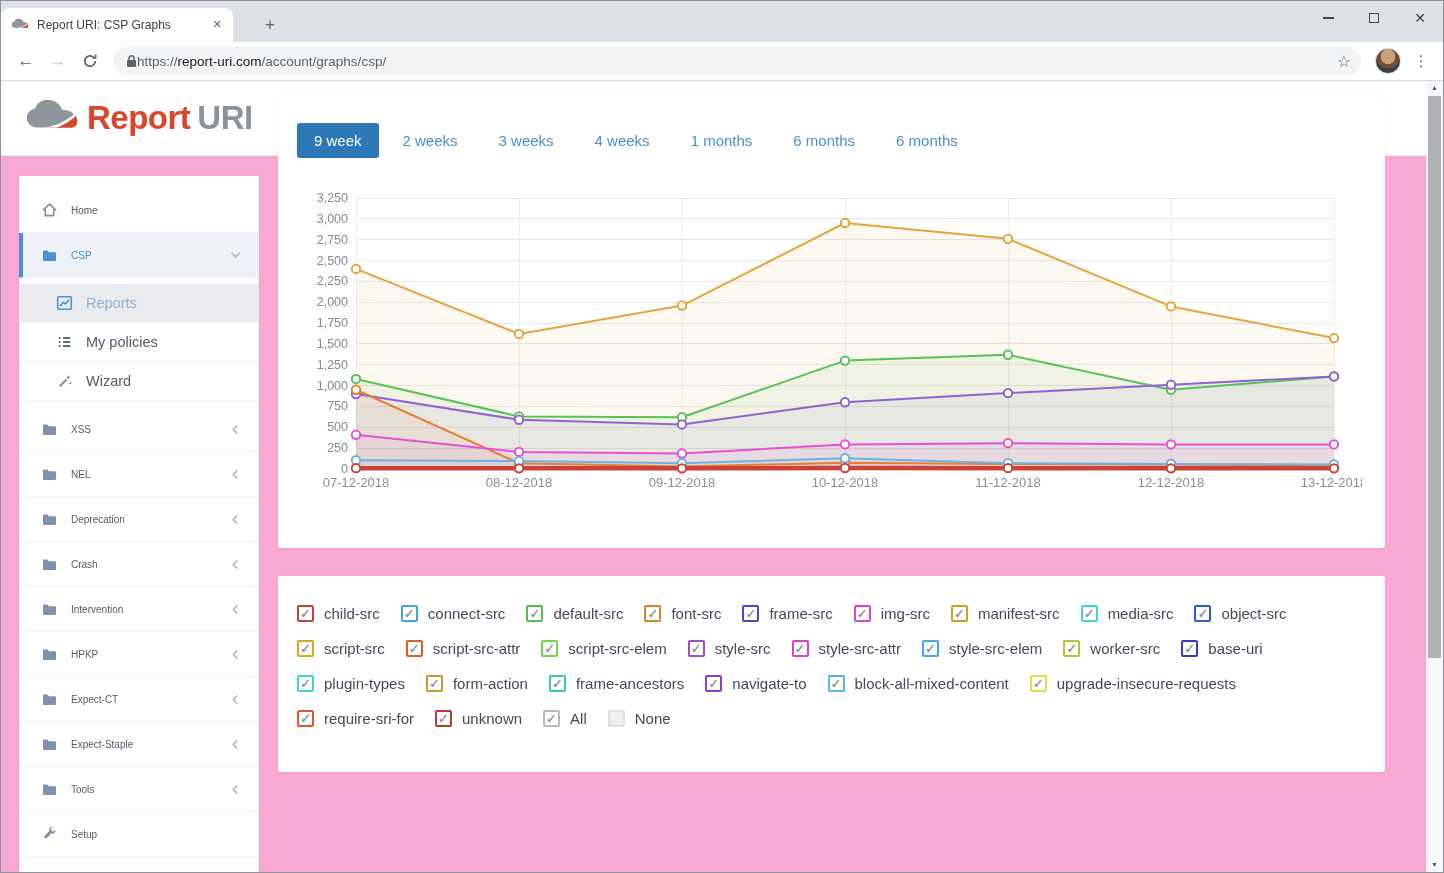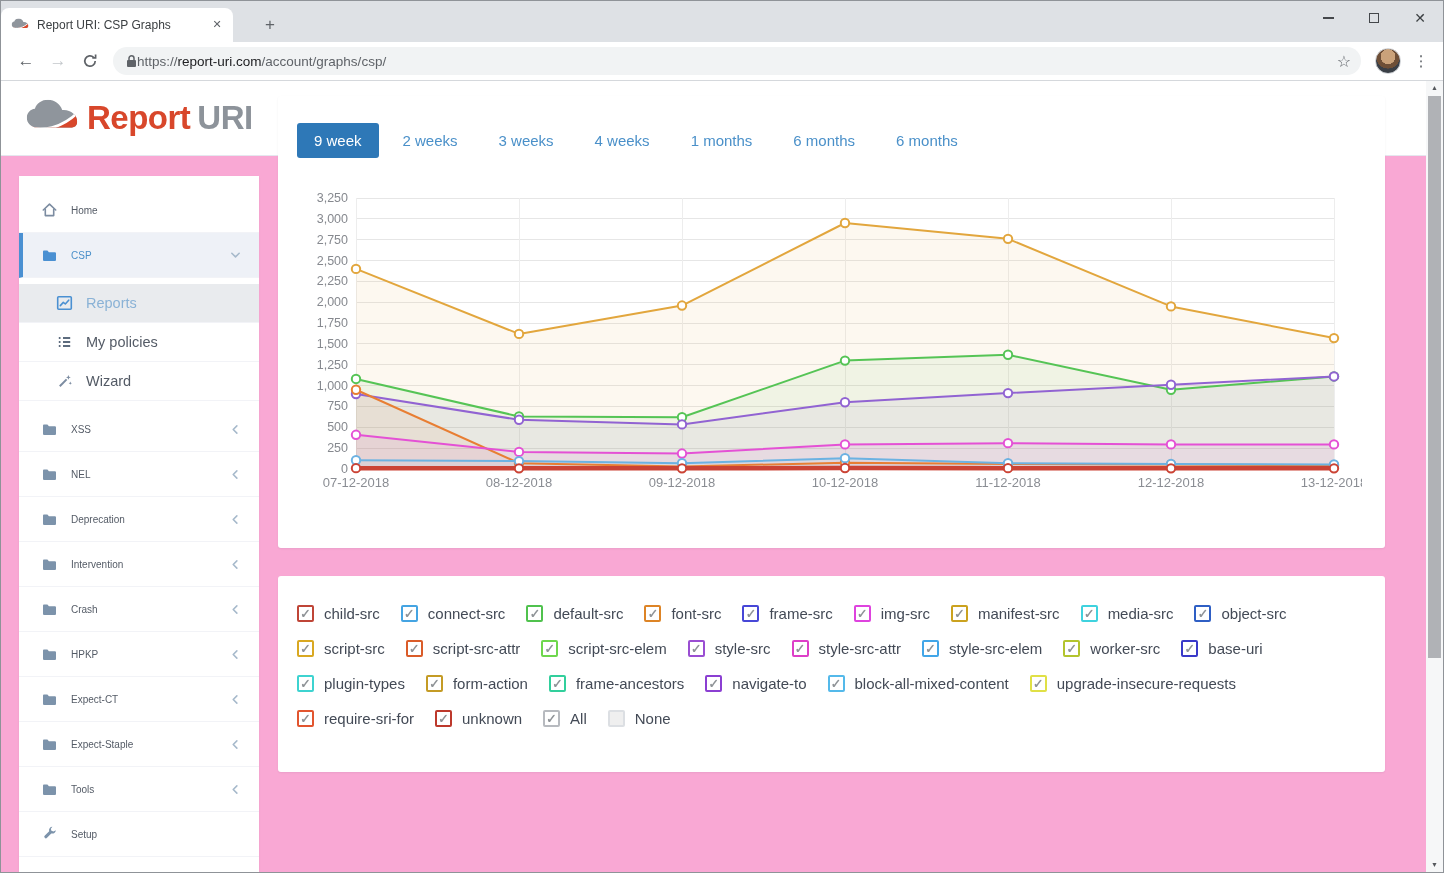--- a/index.html
+++ b/index.html
@@ -264,34 +264,34 @@
               <path d="M7.5 2 3.5 6 7.5 10" fill="none" stroke="#a6b9cb" stroke-width="1.7" stroke-linecap="round" stroke-linejoin="round"></path>
             </svg>
           </span>
         </div>
         <div class="sb-item top">
           <span class="sb-ico">
             <svg width="17" height="15" viewBox="0 0 16 15">
               <path fill="#7c93ab" d="M1.5 3.6c0-.6.5-1.1 1.1-1.1h3.3l1.5 1.7h6a1.1 1.1 0 0 1 1.1 1.1v6.6a1.1 1.1 0 0 1-1.1 1.1H2.6a1.1 1.1 0 0 1-1.1-1.1z"></path>
             </svg>
           </span>
+          <span>Crash</span>
+          <span class="chev">
+            <svg width="11" height="11" viewBox="0 0 12 12">
+              <path d="M7.5 2 3.5 6 7.5 10" fill="none" stroke="#a6b9cb" stroke-width="1.7" stroke-linecap="round" stroke-linejoin="round"></path>
+            </svg>
+          </span>
+        </div>
+        <div class="sb-item top">
+          <span class="sb-ico">
+            <svg width="17" height="15" viewBox="0 0 16 15">
+              <path fill="#7c93ab" d="M1.5 3.6c0-.6.5-1.1 1.1-1.1h3.3l1.5 1.7h6a1.1 1.1 0 0 1 1.1 1.1v6.6a1.1 1.1 0 0 1-1.1 1.1H2.6a1.1 1.1 0 0 1-1.1-1.1z"></path>
+            </svg>
+          </span>
           <span>Intervention</span>
-          <span class="chev">
-            <svg width="11" height="11" viewBox="0 0 12 12">
-              <path d="M7.5 2 3.5 6 7.5 10" fill="none" stroke="#a6b9cb" stroke-width="1.7" stroke-linecap="round" stroke-linejoin="round"></path>
-            </svg>
-          </span>
-        </div>
-        <div class="sb-item top">
-          <span class="sb-ico">
-            <svg width="17" height="15" viewBox="0 0 16 15">
-              <path fill="#7c93ab" d="M1.5 3.6c0-.6.5-1.1 1.1-1.1h3.3l1.5 1.7h6a1.1 1.1 0 0 1 1.1 1.1v6.6a1.1 1.1 0 0 1-1.1 1.1H2.6a1.1 1.1 0 0 1-1.1-1.1z"></path>
-            </svg>
-          </span>
-          <span>Crash</span>
           <span class="chev">
             <svg width="11" height="11" viewBox="0 0 12 12">
               <path d="M7.5 2 3.5 6 7.5 10" fill="none" stroke="#a6b9cb" stroke-width="1.7" stroke-linecap="round" stroke-linejoin="round"></path>
             </svg>
           </span>
         </div>
         <div class="sb-item top">
           <span class="sb-ico">
             <svg width="17" height="15" viewBox="0 0 16 15">
               <path fill="#7c93ab" d="M1.5 3.6c0-.6.5-1.1 1.1-1.1h3.3l1.5 1.7h6a1.1 1.1 0 0 1 1.1 1.1v6.6a1.1 1.1 0 0 1-1.1 1.1H2.6a1.1 1.1 0 0 1-1.1-1.1z"></path>

